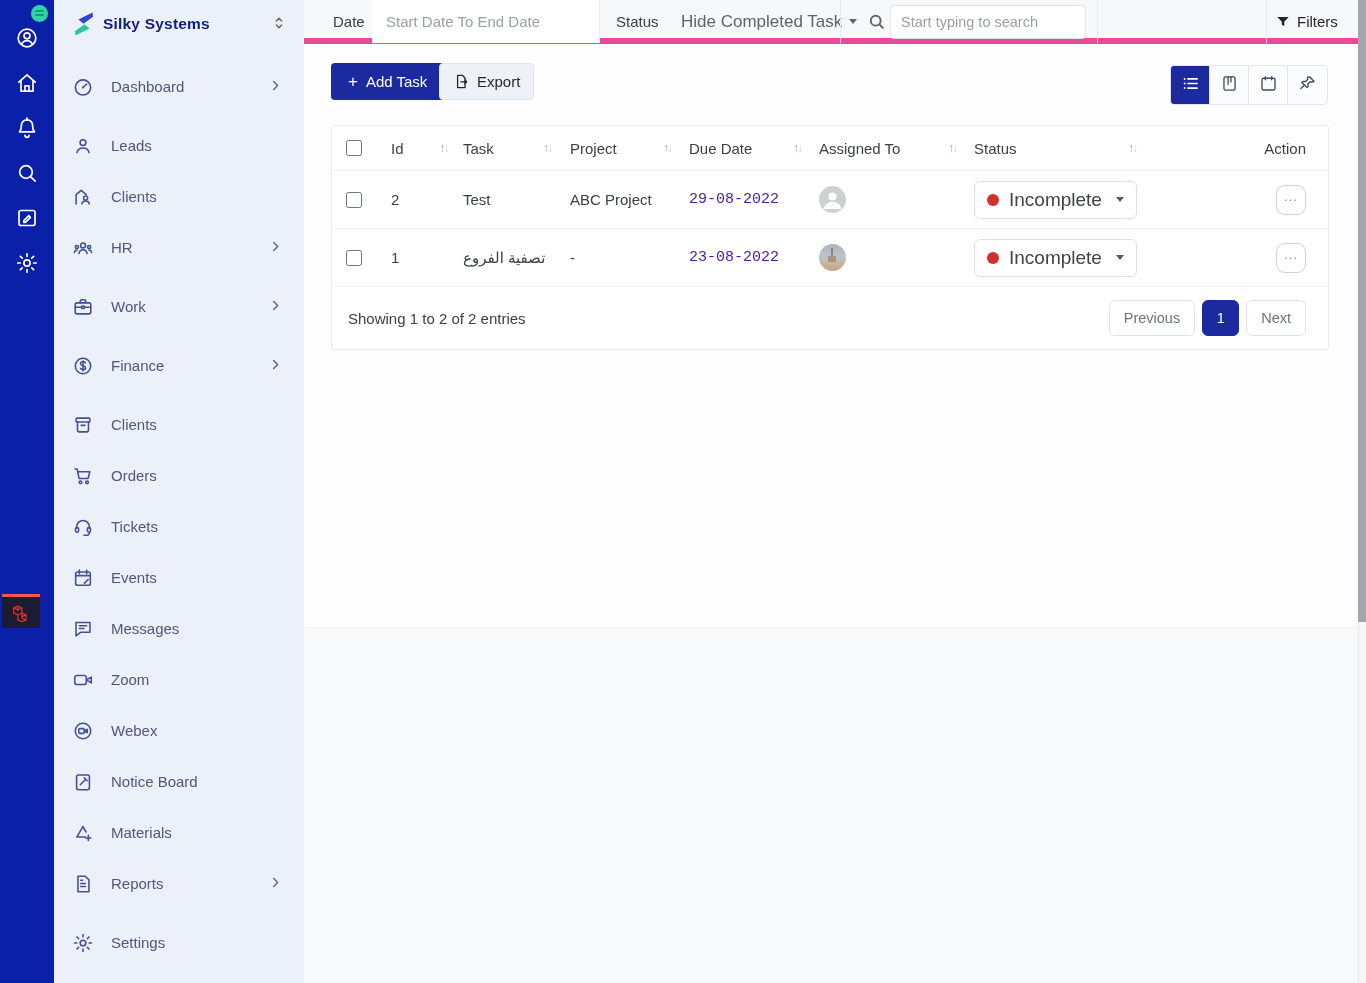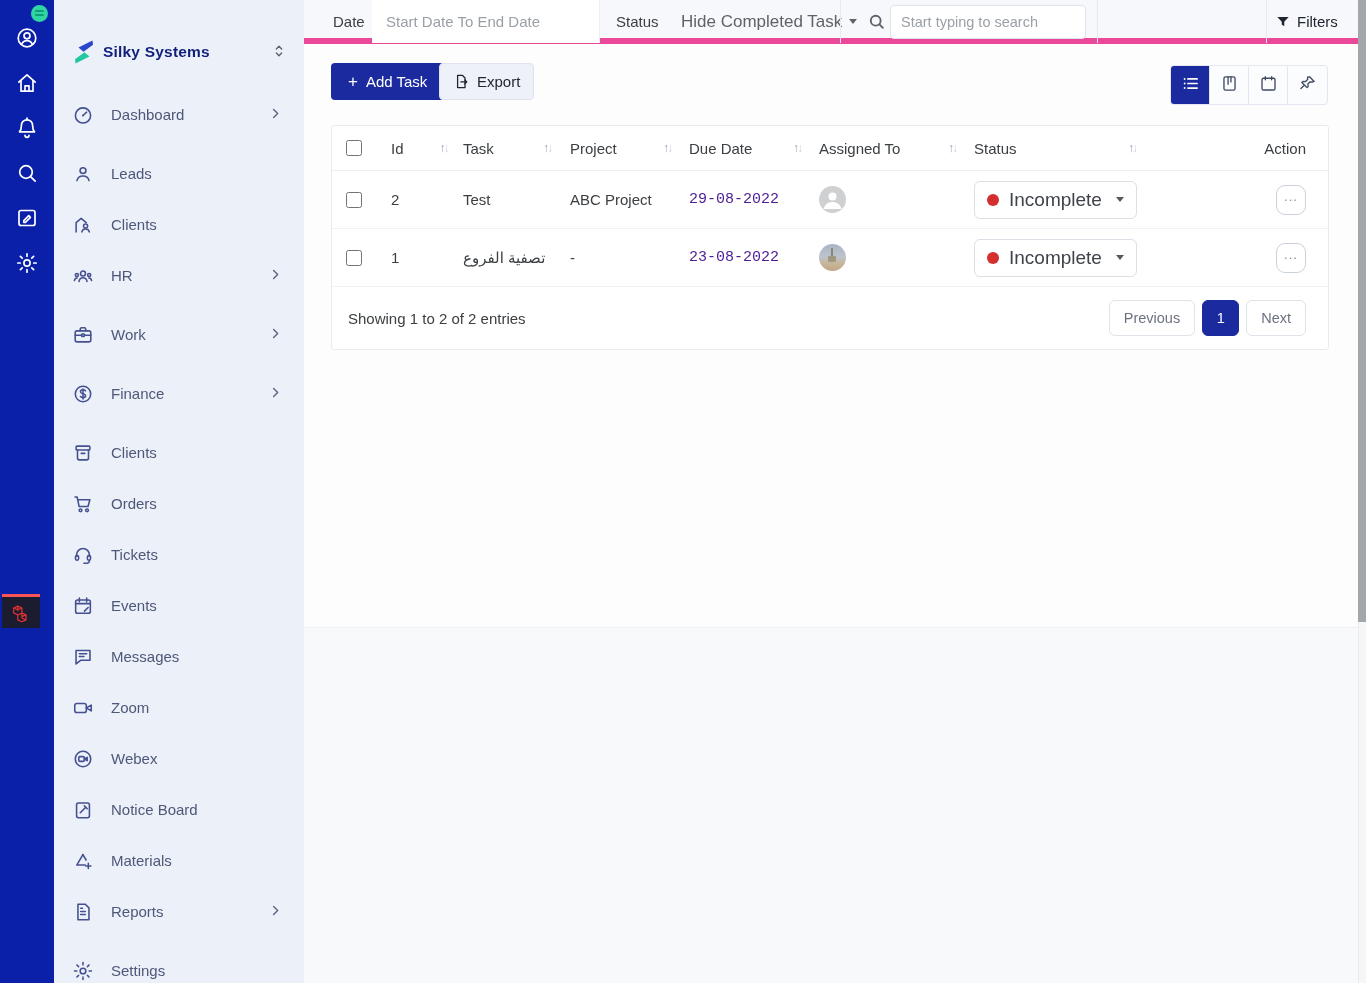--- a/index.html
+++ b/index.html
@@ -17,21 +17,21 @@
   .rail-icons { position:absolute; left:0; top:26px; width:54px; display:flex; flex-direction:column;
     align-items:center; gap:21px; }
   .rail-btn { width:24px; height:24px; background:none; border:none; color:#fff; cursor:pointer; padding:0; }
   .rail-btn svg { width:24px; height:24px; display:block; }
   .debug-badge { position:absolute; left:2px; top:594px; width:38px; height:34px; background:#1b1c30;
     border-top:3px solid #fb5457; display:flex; align-items:center; justify-content:center; cursor:pointer; }
   .debug-badge svg { width:22px; height:22px; }
 
   
   .sidebar { position:absolute; left:54px; top:0; width:250px; height:100%; background:#ecf0f9; z-index:4; }
-  .sb-header { height:48px; display:flex; align-items:center; padding:0 16px 0 18px;margin-top:28px; }
+  .sb-header { height:48px; display:flex; align-items:center; padding:0 16px 0 18px; }
   .logo { width:24px; height:26px; display:inline-block; }
   .brand { margin-left:7px; font-weight:bold; font-size:15.5px; color:#101f7a; letter-spacing:.2px; }
   .collapse { margin-left:auto; background:none; border:none; color:#5f6368; cursor:pointer;
     width:18px; height:18px; padding:0; }
   .collapse svg { width:14px; height:14px; }
   .menu { padding-top:13px; }
   .menu-item { height:51px; display:flex; align-items:center; padding:0 22px 0 18px;
     color:#4e5878; font-size:15px; text-decoration:none; cursor:pointer; }
   .menu-item.expandable { margin-bottom:8px; }
   .mi-icon { width:22px; height:22px; margin-right:17px; color:#44508f; flex:0 0 auto; }

